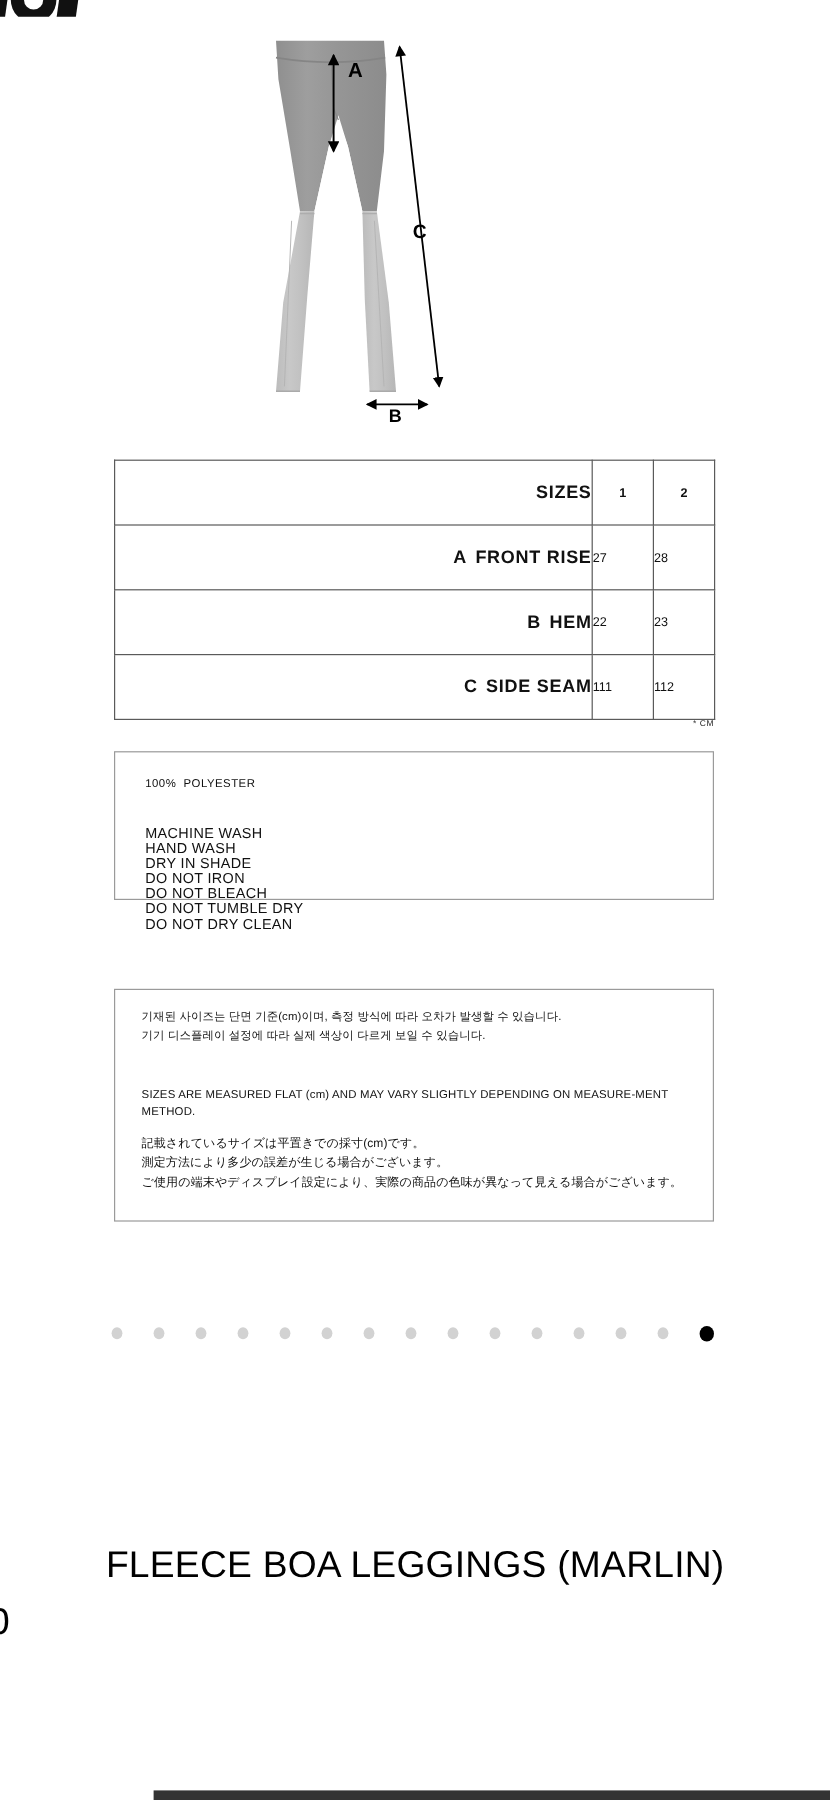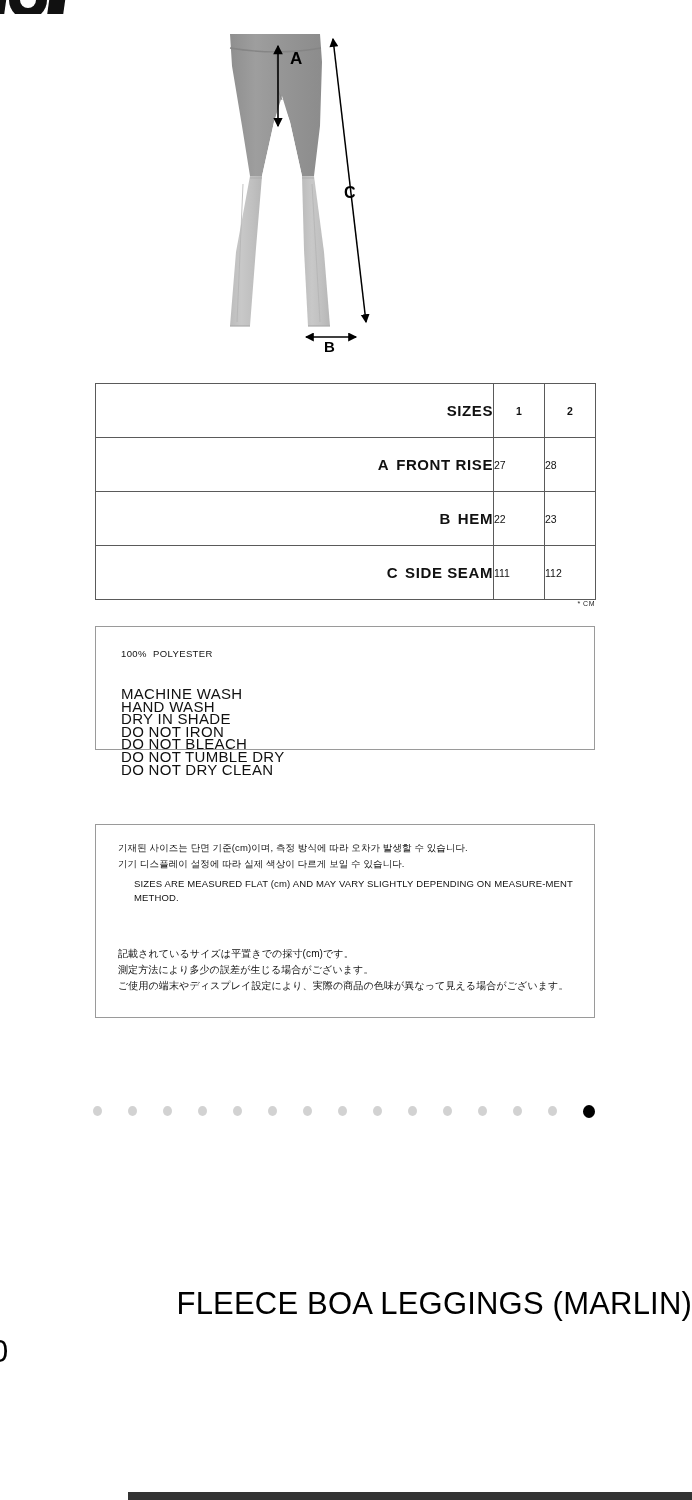--- a/index.html
+++ b/index.html
@@ -102,41 +102,40 @@
     position: absolute;
     left: 25px; top: 21px;
     font-size: 9.5px;
     letter-spacing: 0.4px;
     white-space: nowrap;
   }
   .care-material .pct { margin-right: 6px; }
   .care-list {
     position: absolute;
     left: 25px; top: 61px;
-    font-size: 15px;
+    font-size: 12px;
     letter-spacing: 0.3px;
     line-height: 12.6px;
   }
   .care-list div { white-space: nowrap; }
 
   
   .disc-block { position: absolute; left: 22px; }
   .disc-ko {
     top: 15px;
     font-size: 9.5px;
     line-height: 16px;
     letter-spacing: 0.1px;
   }
   .disc-en {
-    top: 52px;
+    top: 81px;
     font-size: 9.5px;
     line-height: 13.5px;
     letter-spacing: 0.15px;
     width: 455px;
-    margin-left: 16px;
   }
   .disc-ja {
     top: 121px;
     font-size: 10px;
     line-height: 16px;
     letter-spacing: 0.1px;
   }
   .disc-block div { white-space: nowrap; }
   .disc-en div { white-space: normal; }
 
@@ -162,21 +161,21 @@
     width: 12px; height: 13px;
     background: #000000;
     margin-right: 0;
   }
 
   
   .product-title {
     position: absolute;
     left: 0; top: 1286px;
     width: 692px;
-    text-align: right;
+    text-align: center;
     font-size: 31px;
     font-weight: normal;
     letter-spacing: 0.2px;
     white-space: nowrap;
     color: #000;
   }
   .product-price {
     position: absolute;
     left: -44px; top: 1334px;
     width: 300px;

